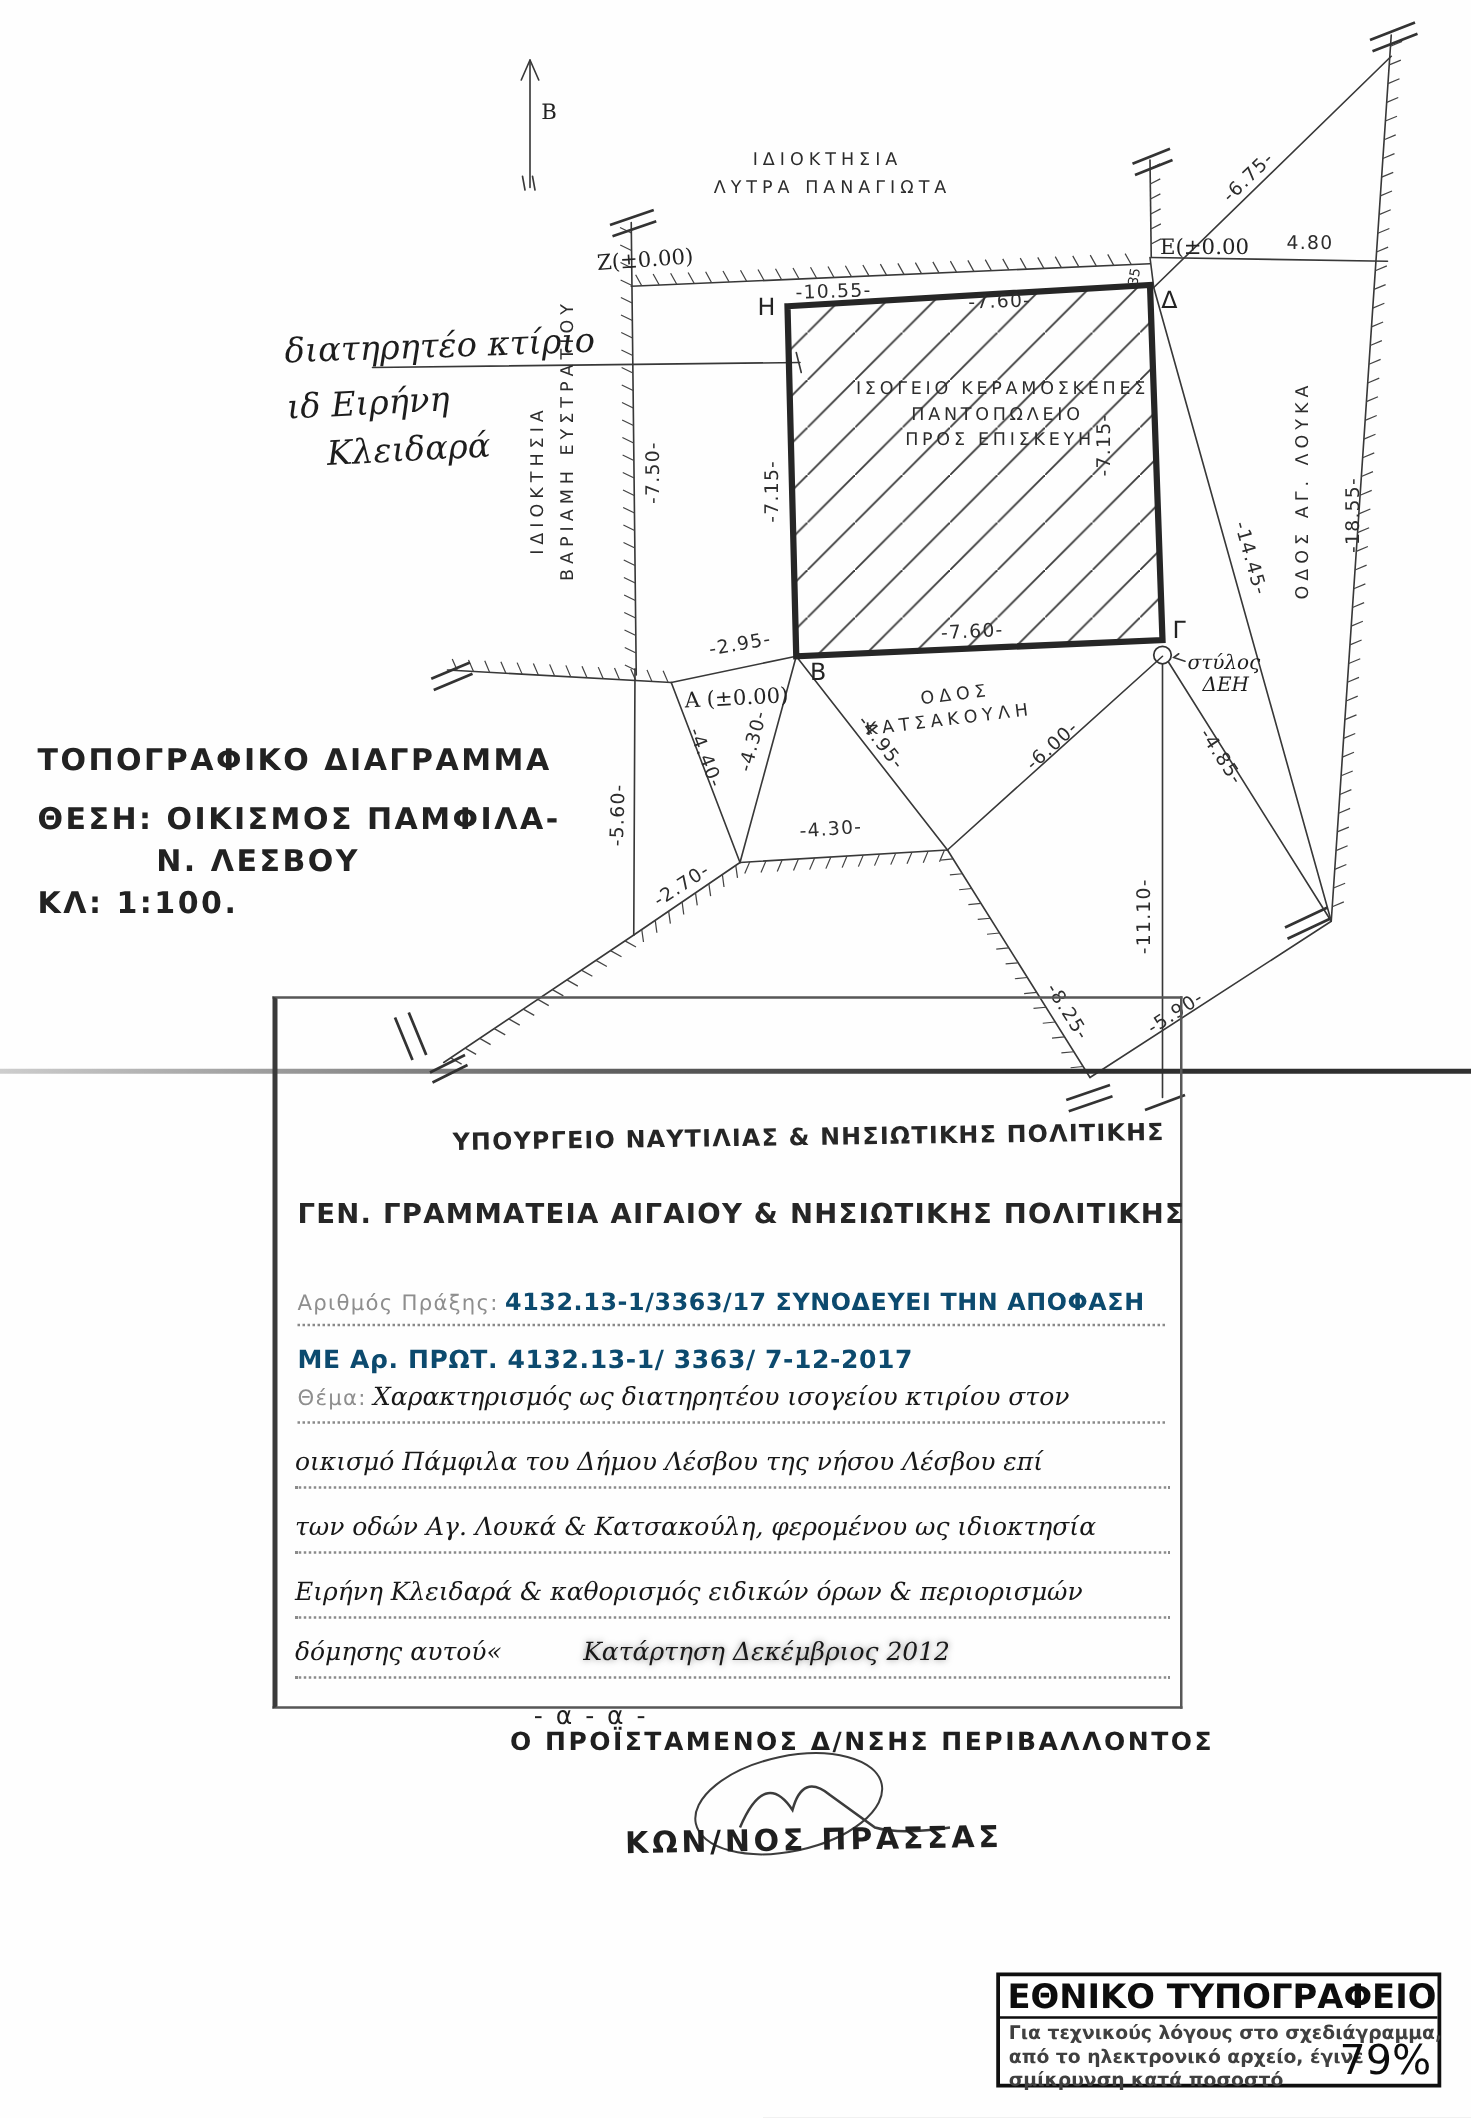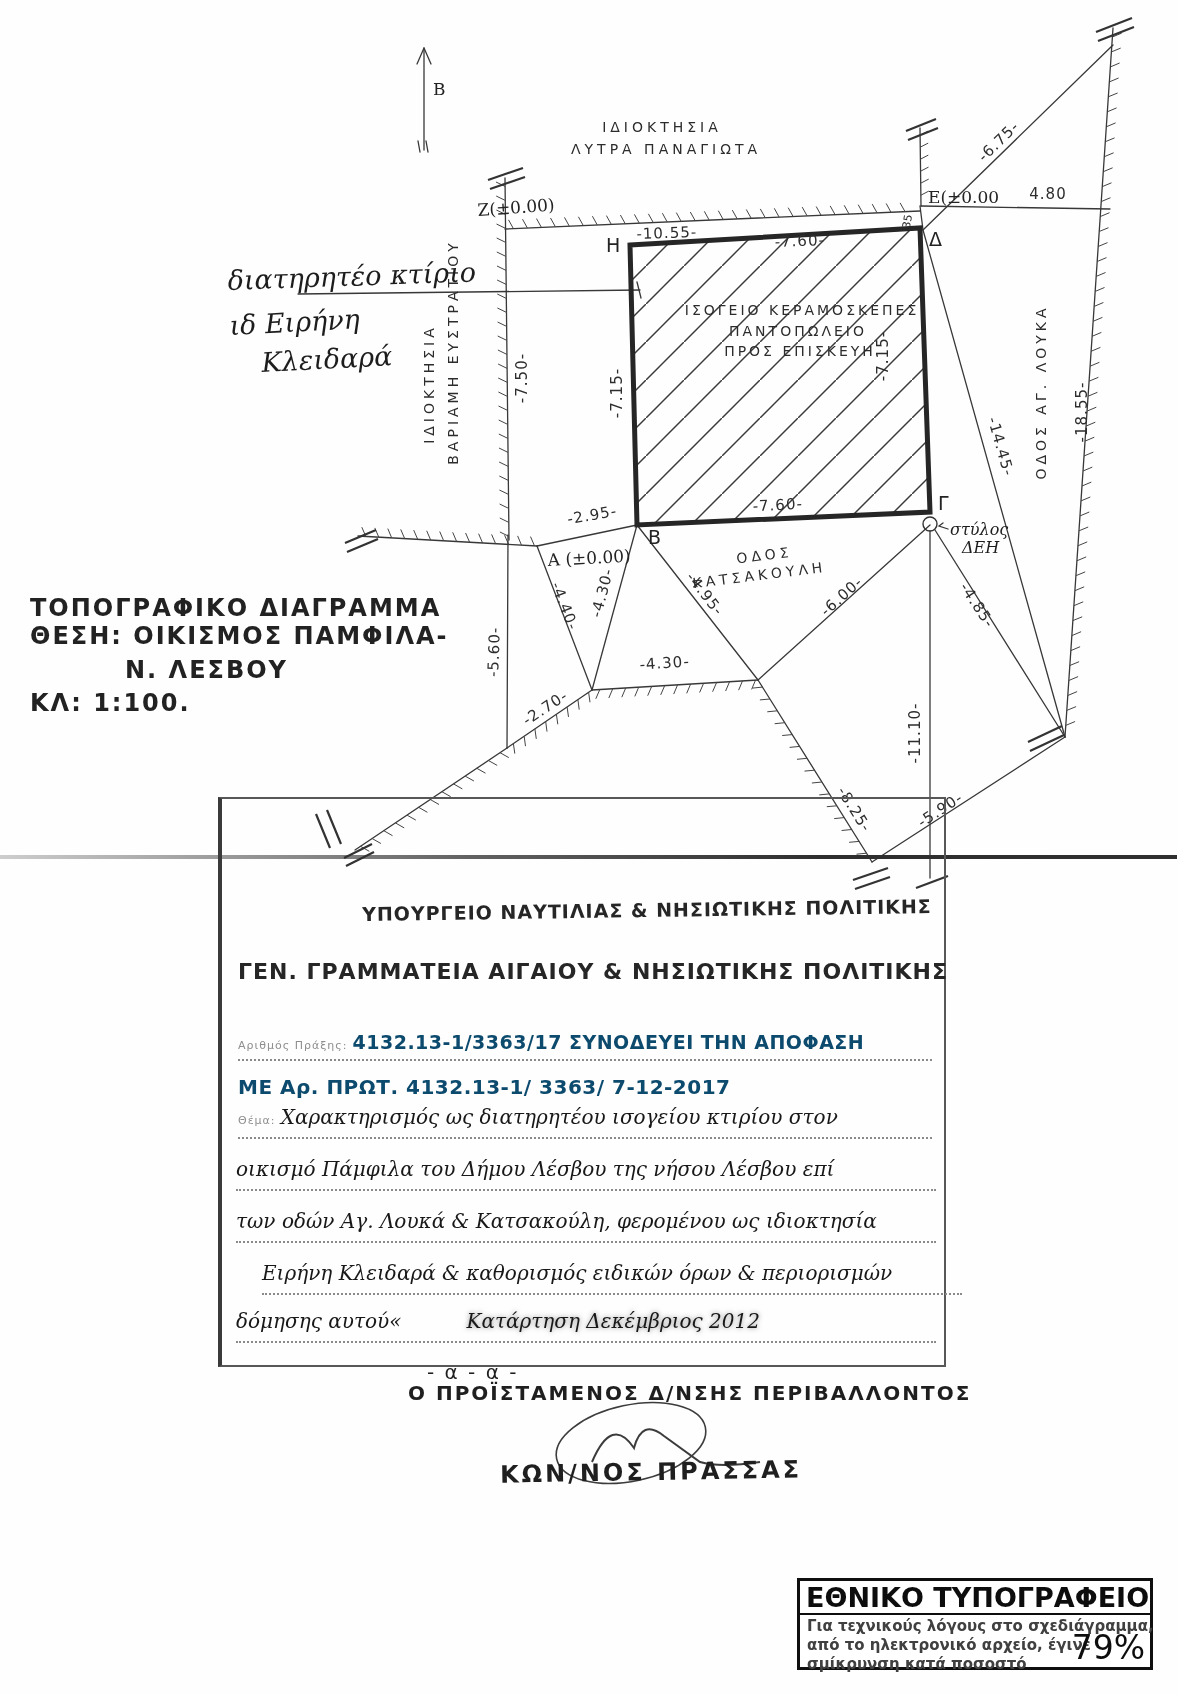--- a/index.html
+++ b/index.html
@@ -19,21 +19,21 @@
   .caps2{font-size:14px;letter-spacing:3px;text-anchor:middle;fill:#2c2c2c;}
   .hw{font-family:"DejaVu Serif",serif;font-style:italic;fill:#1d1d1d;}
   .blk{position:absolute;color:#1f1f1f;}
   
   .tb-line{font-weight:bold;font-size:24px;letter-spacing:2px;color:#222;white-space:nowrap;}
   
   #stamp{position:absolute;left:218px;top:797px;width:722px;height:566px;
          border:2px solid #575757;border-left:4px solid #3a3a3a;background:transparent;}
   .s-row{position:absolute;white-space:nowrap;}
   .s-caps{font-weight:bold;letter-spacing:1px;color:#262626;}
-  .s-label{color:#8e8e8e;font-size:11px;letter-spacing:1px;}
+  .s-label{color:#8e8e8e;font-size:17px;letter-spacing:1px;}
   .s-val{font-weight:bold;font-size:19px;color:#0c4a6e;letter-spacing:0.5px;}
   .s-hw{font-family:"DejaVu Serif",serif;font-style:italic;font-size:20px;color:#181818;}
   .dotted{border-bottom:2px dotted #8a8a8a;}
   .smudge{text-shadow:0 0 5px rgba(40,40,40,0.55);}
   
   #po-box{position:absolute;left:797px;top:1578px;width:356px;height:92px;
           border:3px solid #0f0f0f;background:#fff;box-sizing:border-box;}
   .po-title{font-size:27px;font-weight:bold;color:#0d0d0d;border-bottom:2px solid #0d0d0d;
             padding:1px 24px 0 6px;white-space:nowrap;letter-spacing:0px;}
   .po-line{font-size:15px;font-weight:bold;color:#404040;padding-left:7px;line-height:19px;white-space:nowrap;}
@@ -190,21 +190,21 @@
     <g>
       <ellipse cx="631" cy="1443" rx="76" ry="38" transform="rotate(-12 631 1443)" fill="none" stroke="#3c3c3c" stroke-width="1.6"></ellipse>
       <path d="M592,1462 Q612,1415 634,1448 Q642,1418 664,1436 L700,1462 Q720,1468 760,1462" fill="none" stroke="#3c3c3c" stroke-width="2"></path>
     </g>
   </svg>
 
   <div class="scanline"></div>
 
   <div class="blk" style="left:30px;top:594px;">
     <div class="tb-line">ΤΟΠΟΓΡΑΦΙΚΟ ΔΙΑΓΡΑΜΜΑ</div>
-    <div class="tb-line" style="margin-top:0;text-align:right;">ΘΕΣΗ: ΟΙΚΙΣΜΟΣ ΠΑΜΦΙΛΑ-</div>
+    <div class="tb-line" style="margin-top:19px;text-align:right;">ΘΕΣΗ: ΟΙΚΙΣΜΟΣ ΠΑΜΦΙΛΑ-</div>
     <div class="tb-line" style="margin-top:6px;margin-left:95px;">Ν. ΛΕΣΒΟΥ</div>
     <div class="tb-line" style="margin-top:5px;">ΚΛ:  1:100.</div>
   </div>
 
   <div id="stamp">
     <div class="s-row s-caps" style="left:140px;top:100px;font-size:19px;transform:rotate(-0.8deg);">ΥΠΟΥΡΓΕΙΟ ΝΑΥΤΙΛΙΑΣ &amp; ΝΗΣΙΩΤΙΚΗΣ ΠΟΛΙΤΙΚΗΣ</div>
     <div class="s-row s-caps" style="left:16px;top:160px;font-size:22px;">ΓΕΝ. ΓΡΑΜΜΑΤΕΙΑ ΑΙΓΑΙΟΥ &amp; ΝΗΣΙΩΤΙΚΗΣ ΠΟΛΙΤΙΚΗΣ</div>
 
     <div class="s-row dotted" style="left:16px;top:232px;width:694px;padding-bottom:6px;">
       <span class="s-label">Αριθμός Πράξης:</span>
@@ -215,21 +215,21 @@
       <span class="s-val" style="font-size:20px;">ΜΕ Αρ. ΠΡΩΤ. 4132.13-1/ 3363/ 7-12-2017</span>
     </div>
 
     <div class="s-row dotted" style="left:16px;top:306px;width:694px;padding-bottom:8px;">
       <span class="s-label">Θέμα:</span>
       <span class="s-hw">Χαρακτηρισμός ως διατηρητέου ισογείου κτιρίου στον</span>
     </div>
 
     <div class="s-row s-hw dotted" style="left:14px;top:358px;width:700px;padding-bottom:8px;">οικισμό Πάμφιλα του Δήμου Λέσβου της νήσου Λέσβου επί</div>
     <div class="s-row s-hw dotted" style="left:14px;top:410px;width:700px;padding-bottom:8px;">των οδών Αγ. Λουκά &amp; Κατσακούλη, φερομένου ως ιδιοκτησία</div>
-    <div class="s-row s-hw dotted" style="left:14px;top:462px;width:700px;padding-bottom:8px;margin-left:26px;">Ειρήνη Κλειδαρά &amp; καθορισμός ειδικών όρων &amp; περιορισμών</div>
+    <div class="s-row s-hw dotted" style="left:14px;top:462px;width:700px;padding-bottom:8px;">Ειρήνη Κλειδαρά &amp; καθορισμός ειδικών όρων &amp; περιορισμών</div>
 
     <div class="s-row dotted" style="left:14px;top:510px;width:700px;padding-bottom:8px;">
       <span class="s-hw">δόμησης αυτού«</span>
       <span class="s-hw smudge" style="margin-left:60px;">Κατάρτηση  Δεκέμβριος  2012</span>
     </div>
   </div>
 
   <div class="blk" style="left:427px;top:1360px;font-size:20px;letter-spacing:2px;">- α - α -</div>
   <div class="blk" style="left:373px;top:1381px;font-size:20px;font-weight:bold;letter-spacing:2px;margin-left:35px;">Ο ΠΡΟΪΣΤΑΜΕΝΟΣ Δ/ΝΣΗΣ ΠΕΡΙΒΑΛΛΟΝΤΟΣ</div>
   <div class="blk" style="left:500px;top:1458px;font-size:24px;font-weight:bold;letter-spacing:3px;transform:rotate(-1deg);">ΚΩΝ/ΝΟΣ  ΠΡΑΣΣΑΣ</div>

